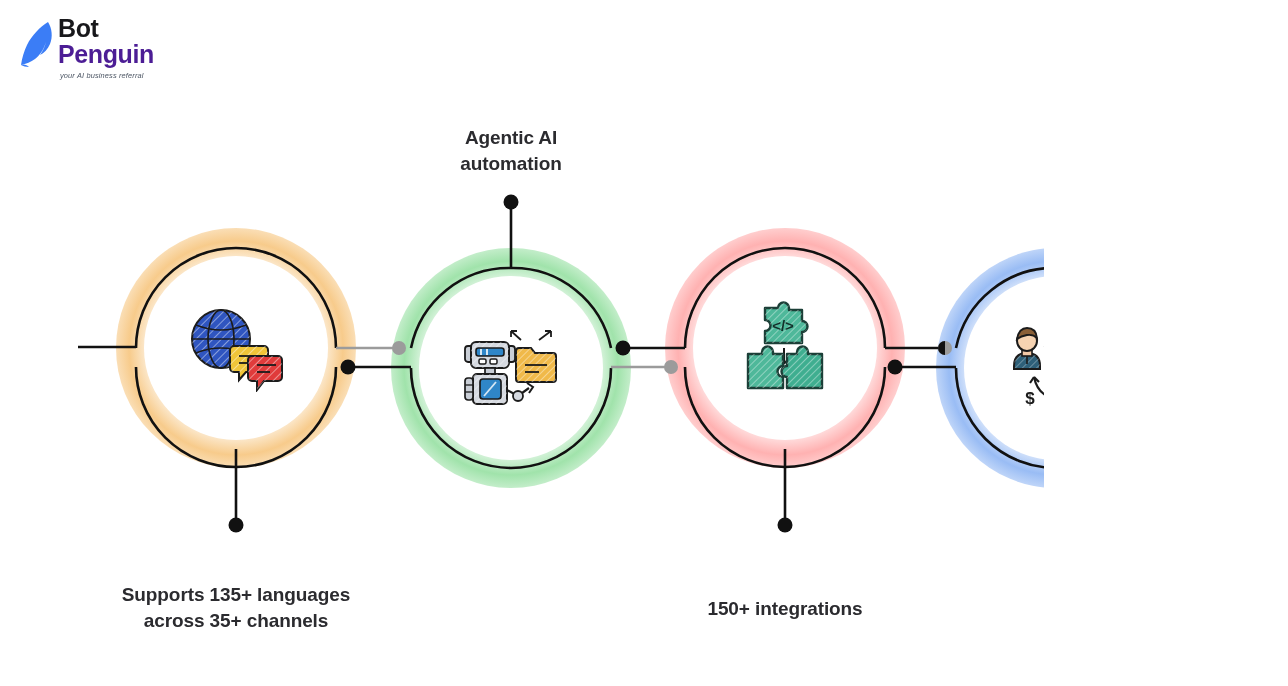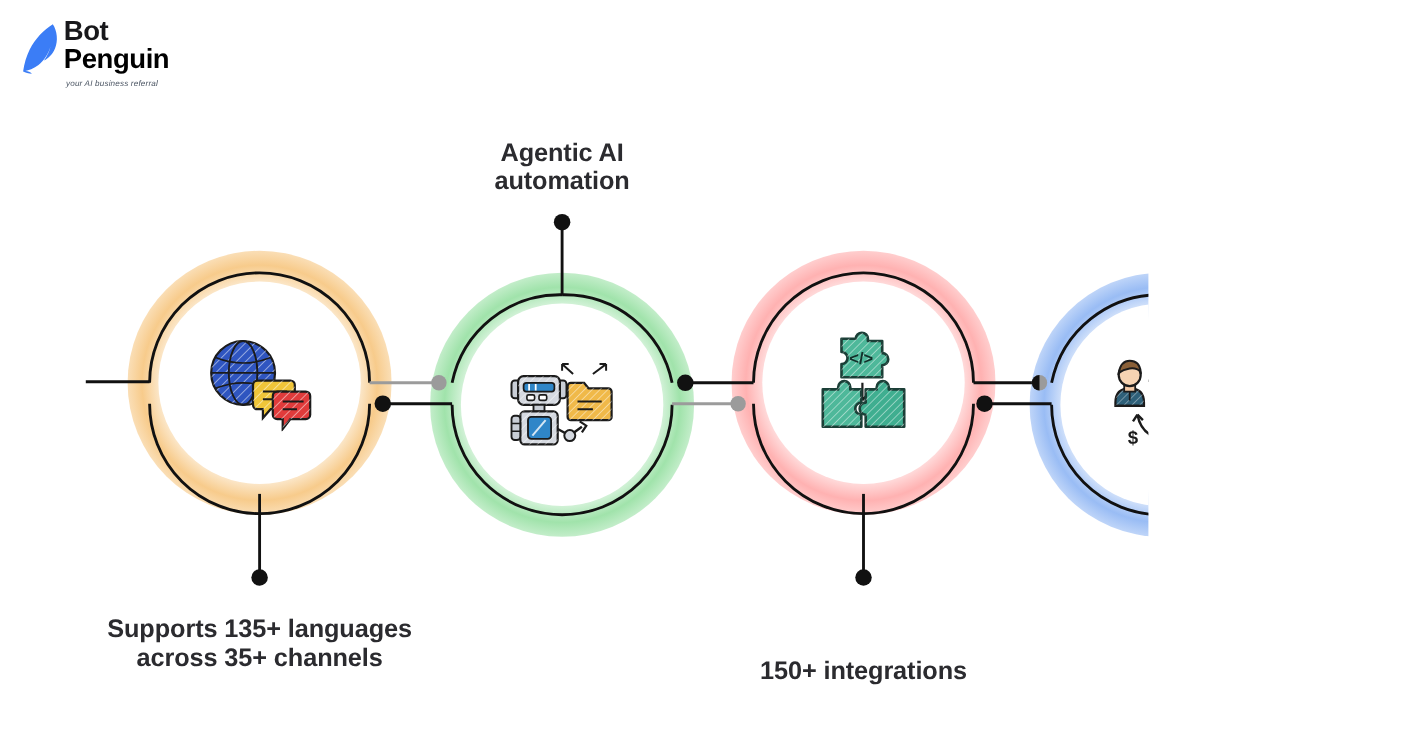--- a/index.html
+++ b/index.html
@@ -44,21 +44,21 @@
     font-size: 25px;
     font-weight: bold;
     line-height: 25px;
     color: #18181b;
     letter-spacing: -0.4px;
   }
   #logo .word-penguin {
     font-size: 25px;
     font-weight: bold;
     line-height: 27px;
-    color: #000000;
+    color: #4c1d95;
     letter-spacing: -0.4px;
   }
   #logo .tagline {
     font-size: 7.4px;
     font-style: italic;
     color: #4b5563;
     letter-spacing: 0.15px;
     margin-top: 3px;
     margin-left: 2px;
     white-space: nowrap;
@@ -93,21 +93,21 @@
   .label {
     position: absolute;
     text-align: center;
     color: #2b2b2f;
     font-size: 22.5px;
     line-height: 26px;
     font-weight: 600;
     letter-spacing: -0.1px;
     white-space: pre-line;
   }
-  .label.l-big { font-size: 23px; line-height: 26px; }
+  .label.l-big { font-size: 19px; line-height: 26px; }
 </style>
 </head>
 <body>
 
 <div id="canvas">
 
   <div id="logo">
     <svg class="logo-mark" viewBox="0 0 40 52">
       <path d="M30 2 C22 7, 14 15, 9 25 C6 31, 4 38, 3 45 C8 44, 13 42, 17 39 C22 35, 26 29, 28 22 C27 26, 25 31, 22 35 C26 33, 30 29, 32 24 C35 17, 34 8, 30 2 Z" fill="#3b7df6"></path>
       <path d="M3 45 C5 46, 8 47, 11 47 C9 45, 6 44, 3 45 Z" fill="#3b7df6"></path>
@@ -302,21 +302,21 @@
       <line x1="62" y1="83" x2="88" y2="83" stroke="#1b1b1b" stroke-width="2"></line>
 
       <path d="M 44 20 q 20 2 24 22" fill="none" stroke="#1b1b1b" stroke-width="2.2"></path>
       <path d="M 68 42 l -5 -5 M 68 42 l 4 -6" fill="none" stroke="#1b1b1b" stroke-width="2.2"></path>
       <text x="71" y="17" text-anchor="middle" font-family="'Liberation Sans',sans-serif" font-size="17" font-weight="bold" fill="#1b1b1b">$</text>
       <path d="M 58 73 q -20 -2 -24 -22" fill="none" stroke="#1b1b1b" stroke-width="2.2"></path>
       <path d="M 34 51 l 5 5 M 34 51 l -4 6" fill="none" stroke="#1b1b1b" stroke-width="2.2"></path>
       <text x="30" y="78" text-anchor="middle" font-family="'Liberation Sans',sans-serif" font-size="17" font-weight="bold" fill="#1b1b1b">$</text>
     </svg>
 
-    <div class="label l-big" style="left:36px; top:558px; width:400px;">Supports 135+ languages
+    <div class="label l-big" style="left:36px; top:582px; width:400px;">Supports 135+ languages
 across 35+ channels</div>
 
     <div class="label l-big" style="left:361px; top:125px; width:300px;">Agentic AI
 automation</div>
 
     <div class="label l-big" style="left:635px; top:596px; width:300px;">150+ integrations</div>
 
 
   </div>
 </div>

